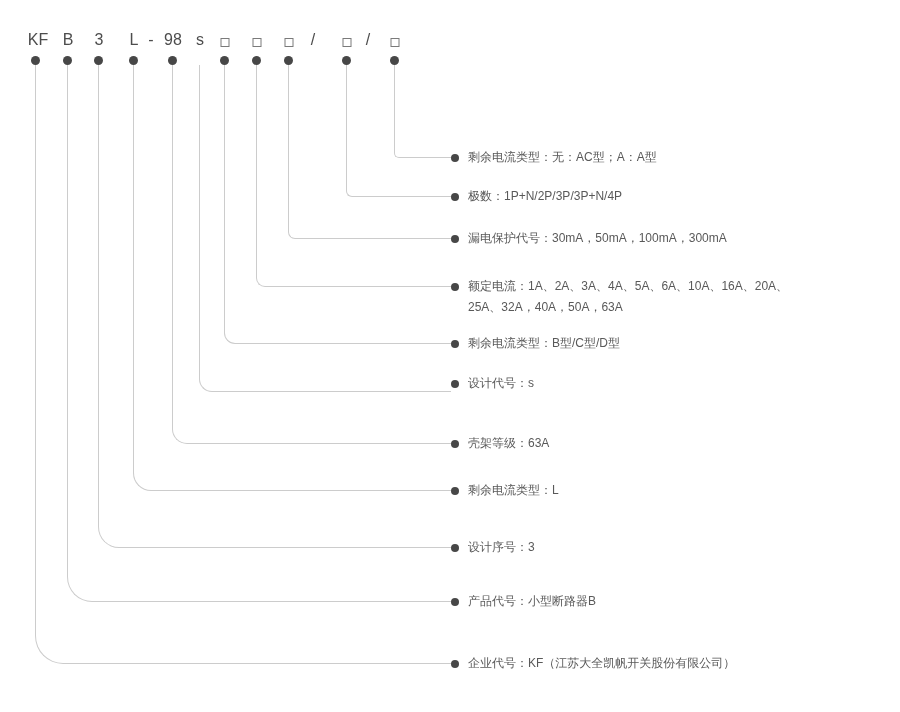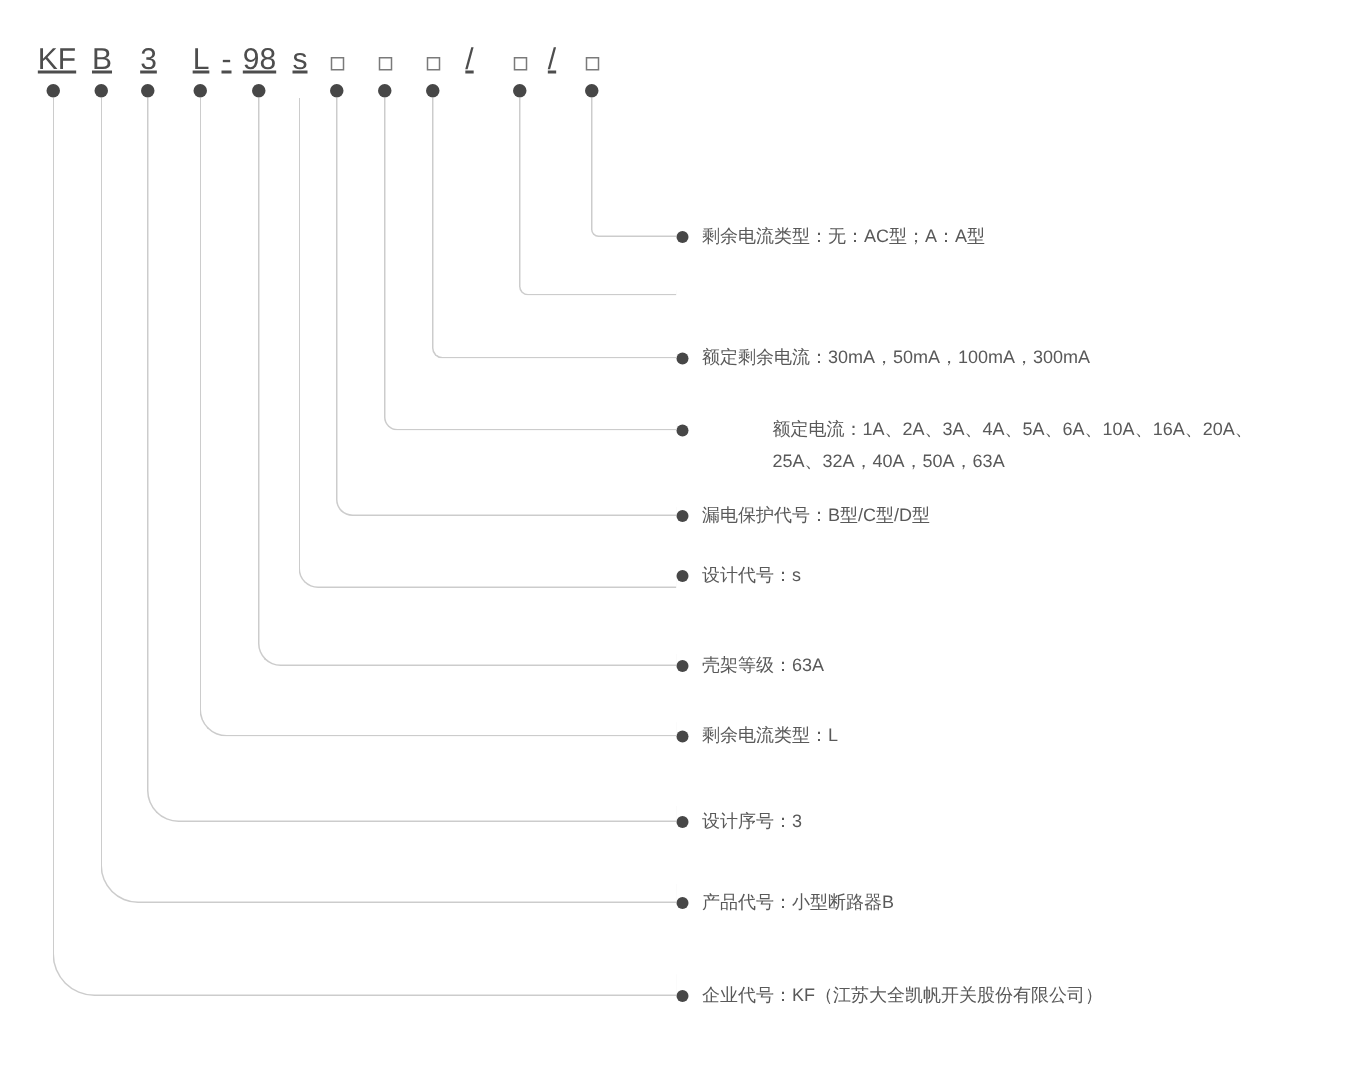--- a/index.html
+++ b/index.html
@@ -6,21 +6,21 @@
     --line:#cccccc; --dot:#474747; --text:#595959; --code-text:#4d4d4d; --box-border:#7a7a7a; --bg:#ffffff;
   }
   html,body{margin:0;padding:0;background:var(--bg);}
   .stage{
     position:relative; width:900px; height:712px; background:var(--bg); overflow:hidden;
     font-family:"Liberation Sans","DejaVu Sans",sans-serif;
   }
   
   .tok{
     position:absolute; top:31px; transform:translateX(-50%);
-    font-size:20px; color:var(--code-text); white-space:nowrap; line-height:18px;text-decoration:underline;
+    font-size:16px; color:var(--code-text); white-space:nowrap; line-height:18px;
   }
   .ph-box{
     position:absolute; top:38px; width:7px; height:7px;
     border:1px solid var(--box-border); transform:translateX(-50%); background:transparent;
   }
   
   .cdot{
     position:absolute; top:56px; width:9px; height:9px; border-radius:50%;
     background:var(--dot);
   }
@@ -34,21 +34,21 @@
   .label-row{
     position:absolute; left:451px; display:flex; gap:9px; align-items:flex-start;
   }
   .bullet{
     flex:0 0 auto; width:8px; height:8px; border-radius:50%;
     background:var(--dot); margin-top:7px;
   }
   .label-text{
     font-size:12px; line-height:21px; color:var(--text); white-space:nowrap;
   }
-  .label-text .ln{display:block;margin-left:47px;}
+  .label-text .ln{display:block;}
   .label-text .ln.indent{}
 </style>
 </head>
 <body>
 
 <div class="stage">
 
   <span class="tok" style="left:38px">KF</span>
   <span class="tok" style="left:68px">B</span>
   <span class="tok" style="left:99px">3</span>
@@ -85,37 +85,41 @@
   <div class="conn" style="left:133px;top:65px;width:318px;height:426px;border-bottom-left-radius:18px"></div>
   <div class="conn" style="left:98px;top:65px;width:353px;height:483px;border-bottom-left-radius:21px"></div>
   <div class="conn" style="left:67px;top:65px;width:384px;height:537px;border-bottom-left-radius:25px"></div>
   <div class="conn" style="left:35px;top:65px;width:416px;height:599px;border-bottom-left-radius:28px"></div>
 
   <div class="label-row" style="top:147px">
     <span class="bullet"></span>
     <span class="label-text">剩余电流类型：无：AC型；A：A型</span>
   </div>
 
+  <div class="label-row" style="top:186px">
+    <span class="bullet"></span>
+    <span class="label-text">极数：1P+N/2P/3P/3P+N/4P</span>
+  </div>
 
   <div class="label-row" style="top:228px">
     <span class="bullet"></span>
-    <span class="label-text">额定剩余电流：30mA，50mA，100mA，300mA</span>
+    <span class="label-text">漏电保护代号：30mA，50mA，100mA，300mA</span>
   </div>
 
   <div class="label-row" style="top:276px">
     <span class="bullet"></span>
     <span class="label-text">
       <span class="ln">额定电流：1A、2A、3A、4A、5A、6A、10A、16A、20A、</span>
       <span class="ln indent">25A、32A，40A，50A，63A</span>
     </span>
   </div>
 
   <div class="label-row" style="top:333px">
     <span class="bullet"></span>
-    <span class="label-text">漏电保护代号：B型/C型/D型</span>
+    <span class="label-text">剩余电流类型：B型/C型/D型</span>
   </div>
 
   <div class="label-row" style="top:373px">
     <span class="bullet"></span>
     <span class="label-text">设计代号：s</span>
   </div>
 
   <div class="label-row" style="top:433px">
     <span class="bullet"></span>
     <span class="label-text">壳架等级：63A</span>

